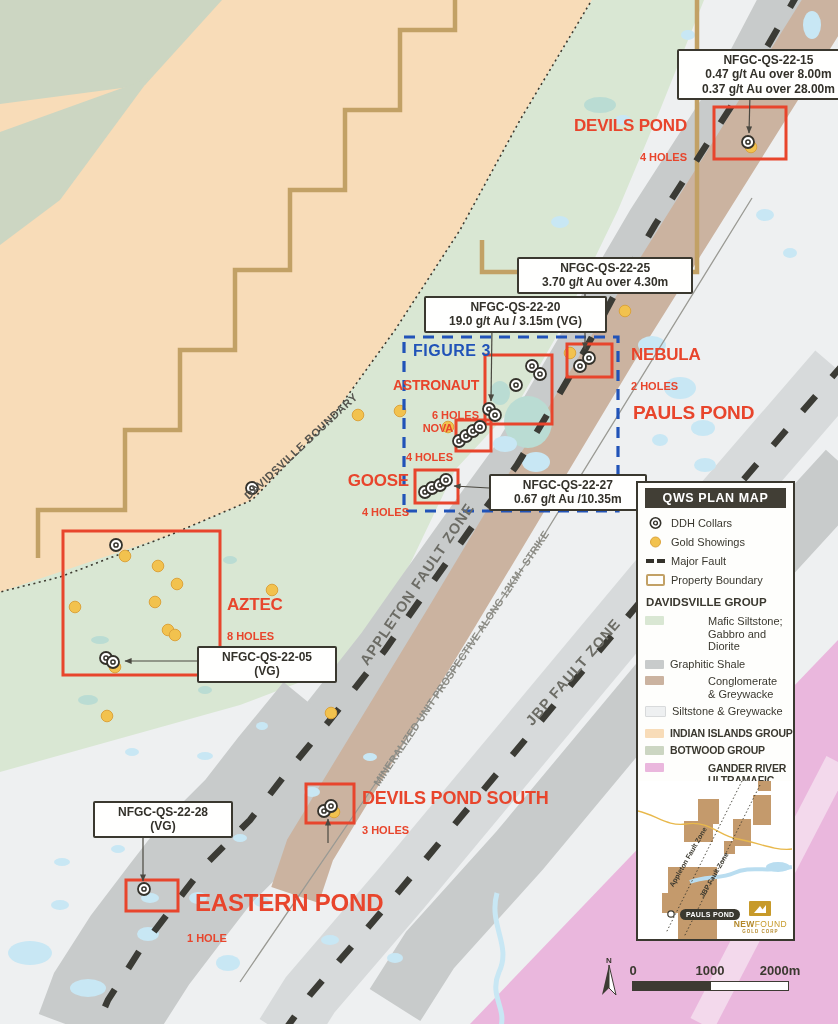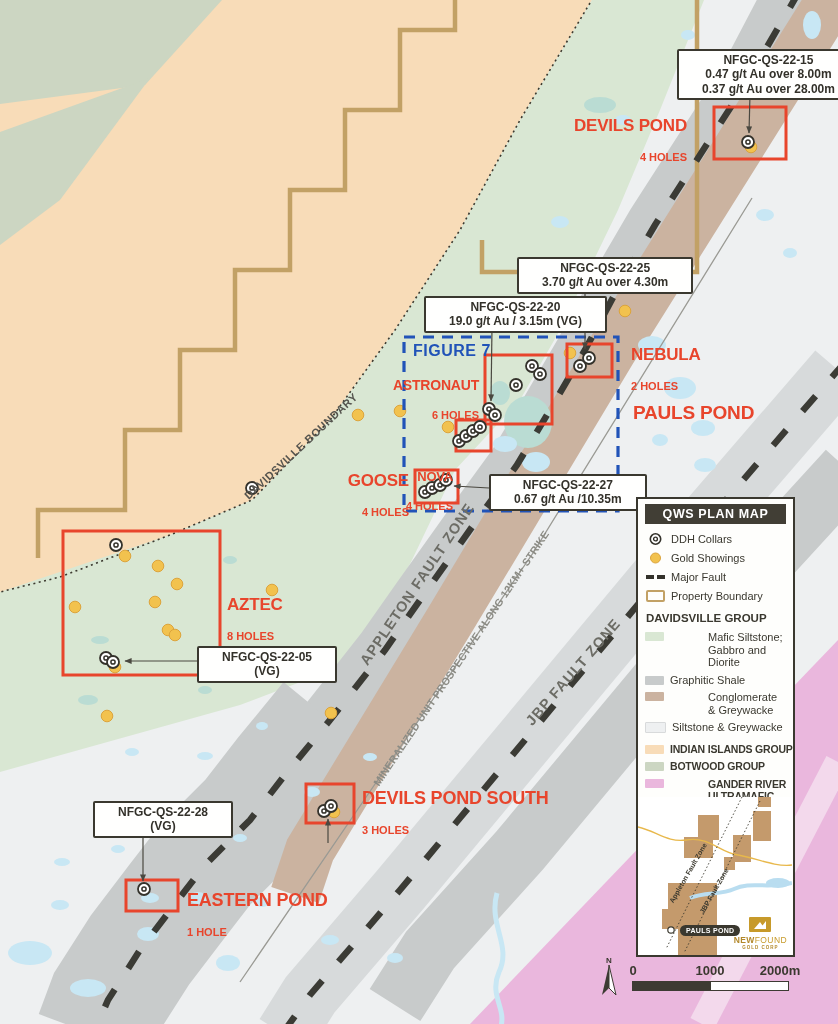--- a/index.html
+++ b/index.html
@@ -11,21 +11,21 @@
   .callout{position:absolute;background:#fffffe;border:2px solid #3a382f;border-radius:2px;
            padding:2px 23px;font-size:12px;font-weight:bold;color:#33312a;text-align:center;
            line-height:1.2;white-space:nowrap;z-index:6;}
   .prospect-label{position:absolute;color:#e8452c;font-weight:bold;line-height:1.02;z-index:5;white-space:nowrap;}
   .prospect-label .nm{letter-spacing:-0.2px;}
   .prospect-label .holes{font-size:11px;margin-top:18px;letter-spacing:0;}
   .rot-label{position:absolute;font-weight:bold;white-space:nowrap;z-index:4;}
   .fig-label{position:absolute;font-weight:bold;font-size:16px;letter-spacing:0.5px;z-index:5;}
 
   
-  .legend{position:absolute;left:636px;top:497px;width:159px;height:460px;background:#fefefc;
+  .legend{position:absolute;left:636px;top:481px;width:159px;height:460px;background:#fefefc;
           border:2px solid #3a382f;box-sizing:border-box;z-index:10;color:#3a382f;}
   .legend-header{margin:5px 7px 8px 7px;background:#413e35;color:#ffffff;font-weight:bold;
                  font-size:12.5px;text-align:center;letter-spacing:0.6px;padding:3px 0;}
   .leg-row{display:flex;align-items:center;gap:6px;padding-left:7px;margin-bottom:5px;}
   .leg-row.multi{align-items:flex-start;gap:44px;}
   .leg-ico{width:20px;display:flex;justify-content:center;flex:0 0 20px;}
   .leg-txt{font-size:11px;line-height:12.5px;white-space:pre-line;}
   .leg-txt.bold{font-weight:bold;font-size:10.5px;letter-spacing:-0.2px;}
   .leg-group-title{font-weight:bold;font-size:11.5px;padding-left:8px;margin:9px 0 7px 0;}
   .swatch{width:19px;height:9px;border-radius:1px;flex:0 0 19px;margin-top:1px;}
@@ -259,51 +259,51 @@
         <line x1="585" y1="288" x2="585" y2="349" stroke="#4a4840" stroke-width="1.2" marker-end="url(#arrow)"></line>
         <line x1="492" y1="327" x2="491" y2="401" stroke="#4a4840" stroke-width="1.2" marker-end="url(#arrow)"></line>
         <line x1="489" y1="488" x2="454" y2="486" stroke="#4a4840" stroke-width="1.2" marker-end="url(#arrow)"></line>
         <line x1="197" y1="661" x2="125" y2="661" stroke="#4a4840" stroke-width="1.2" marker-end="url(#arrow)"></line>
         <line x1="143" y1="832" x2="143" y2="881" stroke="#4a4840" stroke-width="1.2" marker-end="url(#arrow)"></line>
         <line x1="328" y1="843" x2="328" y2="819" stroke="#4a4840" stroke-width="1.2" marker-end="url(#arrow)"></line>
       </g>
   </svg>
 
   <div id="overlay">
-      <div class="fig-label" style="left: 413px; top: 342px; color: rgb(33, 83, 184);">FIGURE 7</div>
+      <div class="fig-label" style="left: 413px; top: 342px; color: rgb(33, 83, 184);">FIGURE 3</div>
       <div class="prospect-label" style="right: 151px; text-align: right; top: 117px;">
         <div class="nm" style="font-size: 17px;">DEVILS POND</div>
         <div class="holes">4 HOLES</div>
       </div>
       <div class="prospect-label" style="left: 631px; top: 346px;">
         <div class="nm" style="font-size: 17px;">NEBULA</div>
         <div class="holes">2 HOLES</div>
       </div>
       <div class="prospect-label" style="right: 359px; text-align: right; top: 378px;">
         <div class="nm" style="font-size: 14px;">ASTRONAUT</div>
         <div class="holes">6 HOLES</div>
       </div>
       <div class="prospect-label" style="right: 385px; text-align: right; top: 423px;">
-        <div class="nm" style="font-size: 13px; margin-top: 47px;">NOVA</div>
+        <div class="nm" style="font-size: 11px;">NOVA</div>
         <div class="holes">4 HOLES</div>
       </div>
       <div class="prospect-label" style="right: 429px; text-align: right; top: 472px;">
         <div class="nm" style="font-size: 17px;">GOOSE</div>
         <div class="holes">4 HOLES</div>
       </div>
       <div class="prospect-label" style="left: 227px; top: 596px;">
         <div class="nm" style="font-size: 17px;">AZTEC</div>
         <div class="holes">8 HOLES</div>
       </div>
       <div class="prospect-label" style="left: 362px; top: 789px;">
         <div class="nm" style="font-size: 18px;">DEVILS POND SOUTH</div>
         <div class="holes">3 HOLES</div>
       </div>
       <div class="prospect-label" style="left: 187px; top: 891px;">
-        <div class="nm" style="font-size: 18px;">EASTERN POND</div>
+        <div class="nm" style="font-size: 24px; margin-left: 8px;">EASTERN POND</div>
         <div class="holes">1 HOLE</div>
       </div>
       <div class="prospect-label" style="left: 633px; top: 403px;">
         <div class="nm" style="font-size: 19px;">PAULS POND</div>
       </div>
       <div class="callout" style="left: 677px; top: 49px;">
         <div>NFGC-QS-22-15</div>
         <div>0.47 g/t Au over 8.00m</div>
         <div>0.37 g/t Au over 28.00m</div>
       </div>

